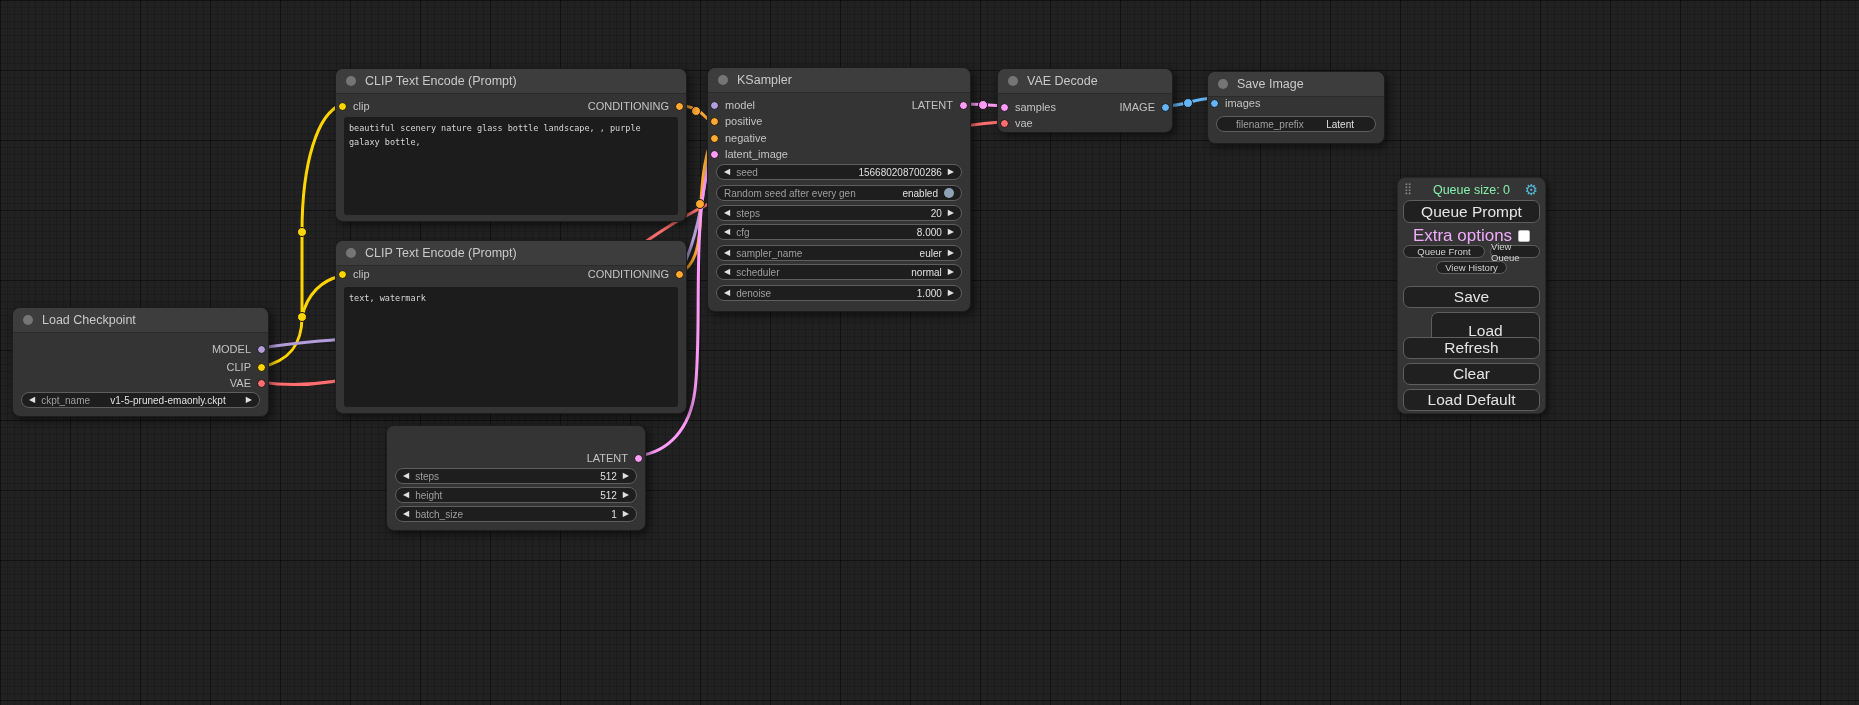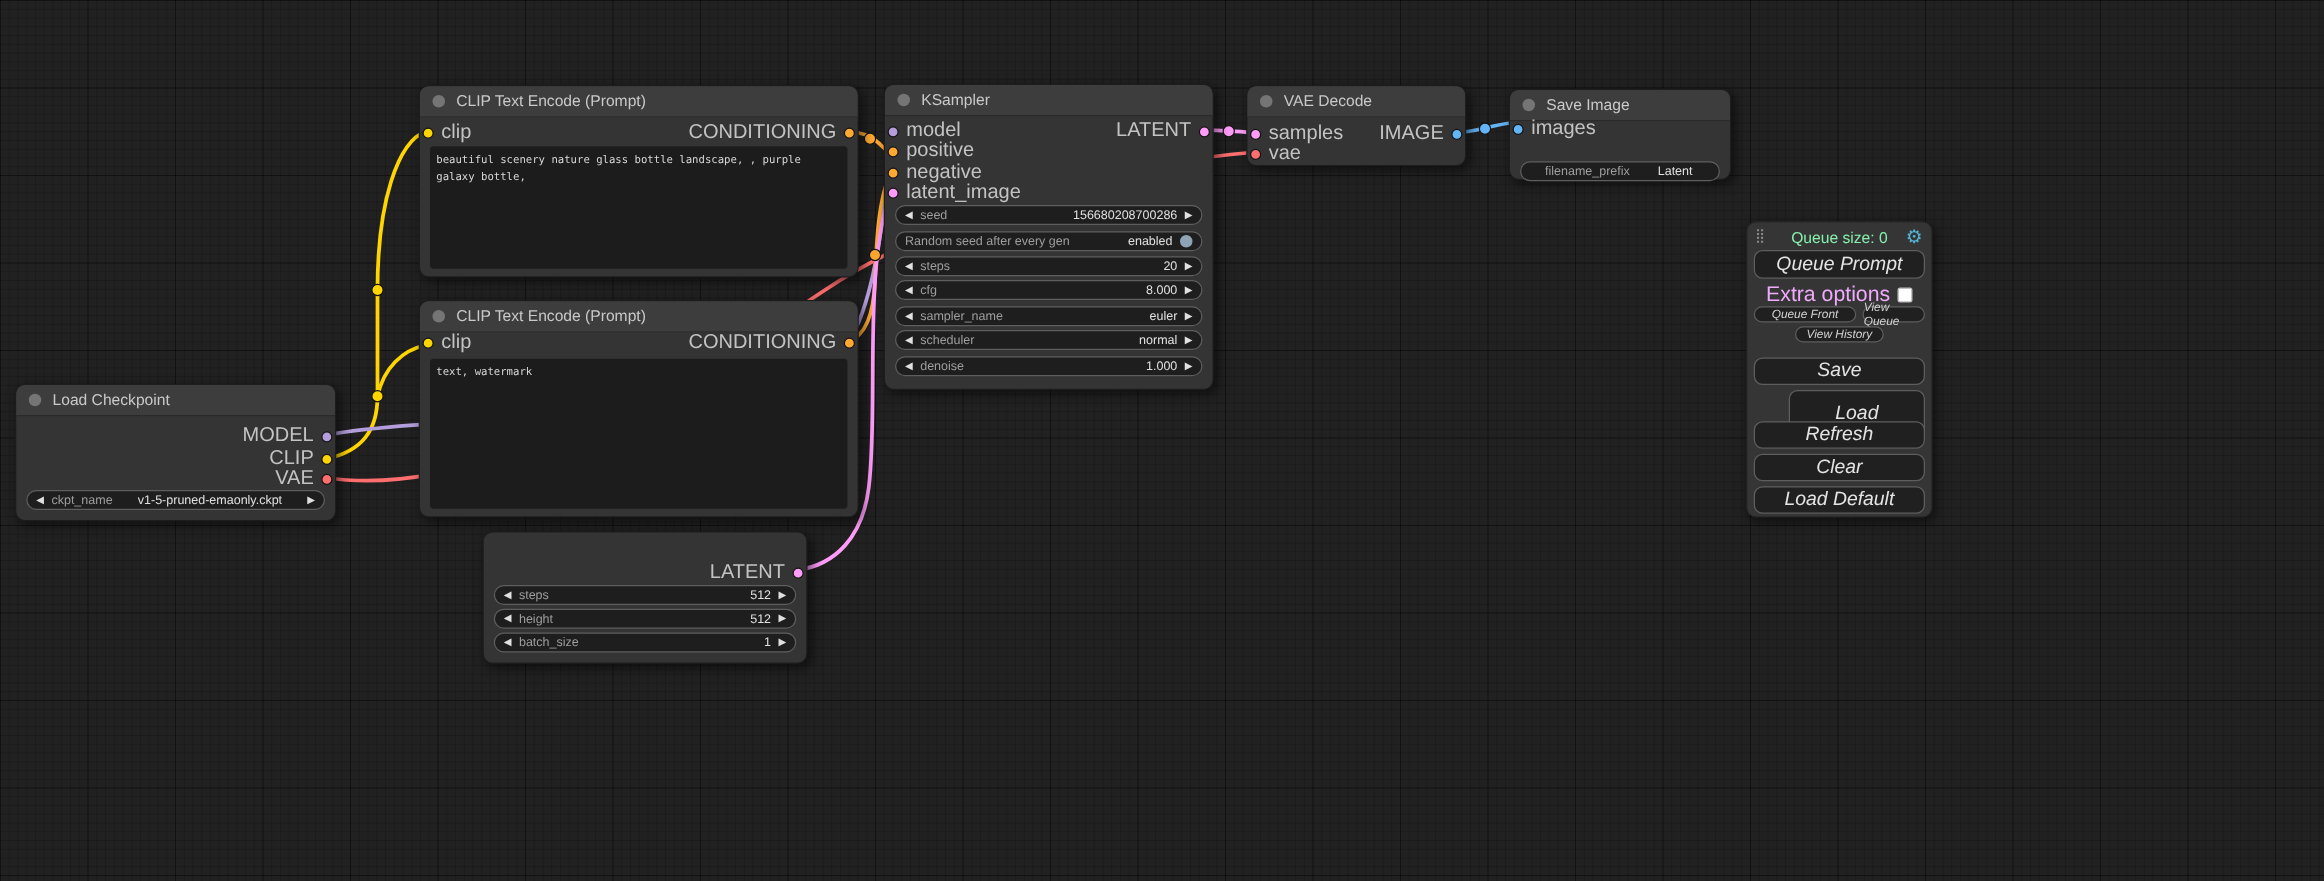--- a/index.html
+++ b/index.html
@@ -13,21 +13,21 @@
       linear-gradient(90deg,rgba(0,0,0,.16) 1px,transparent 1px);
     background-size:70px 70px,70px 70px,7px 7px,7px 7px;}
   svg.wires{position:absolute;left:0;top:0;z-index:1;}
   .node{position:absolute;z-index:2;background:#343434;border:1px solid #1d1d1d;
     border-radius:8px;box-shadow:3px 3px 9px rgba(0,0,0,.55);}
   .node-title{height:24px;display:flex;align-items:center;gap:9px;padding:0 10px;
     background:#3d3d3d;border-radius:7px 7px 0 0;border-bottom:1px solid #2a2a2a;
     font-size:12.5px;color:#c9c9c9;}
   .title-dot{width:10px;height:10px;border-radius:50%;background:#757575;flex:0 0 auto;}
   .slot{position:absolute;display:flex;align-items:center;gap:6px;height:14px;
-    font-size:16px;color:#c3c3c3;}
+    font-size:11px;color:#c3c3c3;}
   .slot.in{left:2px;}
   .slot.out{right:2px;}
   .port{width:9px;height:9px;border-radius:50%;border:1px solid #141414;box-sizing:border-box;flex:0 0 auto;}
   .widget{position:absolute;left:8px;right:8px;height:16px;background:#1e1e1e;
     border:1px solid #5e5e5e;border-radius:9px;display:flex;align-items:center;
     gap:6px;padding:0 7px;font-size:10px;color:#bbb;box-sizing:border-box;}
   .w-arrow{color:#e0e0e0;font-size:8px;line-height:1;flex:0 0 auto;cursor:pointer;}
   .w-label{color:#9e9e9e;white-space:nowrap;}
   .w-value{margin-left:auto;color:#e0e0e0;white-space:nowrap;}
   .toggle-dot{width:10px;height:10px;border-radius:50%;background:#8ea3b5;flex:0 0 auto;}
@@ -37,21 +37,21 @@
   
   .qpanel{position:absolute;z-index:3;left:1397px;top:177px;width:149px;height:237px;
     background:#353535;border:1px solid #272727;border-radius:8px;
     box-shadow:2px 3px 9px rgba(0,0,0,.55);box-sizing:border-box;}
   .qheader{position:absolute;top:3px;left:0;right:0;height:18px;display:flex;align-items:center;}
   .qhandle{position:absolute;left:6px;top:1px;color:#8a8a8a;font-size:11px;cursor:grab;}
   .qsize{flex:1;text-align:center;color:#86efac;font-size:12.5px;}
   .qgear{position:absolute;right:7px;top:0;color:#53b6d7;font-size:15px;line-height:18px;cursor:pointer;}
   .qbtn{position:absolute;left:5px;right:5px;background:#202020;border:1px solid #5e5e5e;
     border-radius:7px;color:#e4e4e4;display:flex;align-items:center;justify-content:center;
-    font-size:15.5px;cursor:pointer;box-sizing:border-box;font-family:"Liberation Sans",sans-serif;font-style:italic;}
+    font-size:15.5px;cursor:pointer;box-sizing:border-box;font-family:"Liberation Sans",sans-serif;}
   .qbtn.small{font-size:9.5px;border-radius:8px;color:#d2d2d2;}
   .extra-row{position:absolute;left:0;right:0;display:flex;align-items:center;justify-content:center;
     gap:6px;color:#f0abfc;font-size:17px;}
   .checkbox{width:12px;height:12px;background:#fff;border:1px solid #bbb;border-radius:2px;
     box-sizing:border-box;cursor:pointer;}
 </style>
 </head>
 <body>
 
 <div class="canvas">
@@ -249,21 +249,21 @@
 
   <div class="node" style="left:1207px;top:71px;width:176px;height:71px;">
     <div class="node-title">
       <span class="title-dot"></span>
       <span>Save Image</span>
     </div>
     <div class="slot in" style="top:24px;">
       <span class="port" style="background:#64b5f6;"></span>
       <span>images</span>
     </div>
-    <div class="widget" style="top:57px;">
+    <div class="widget" style="top:44px;">
       <span class="w-label" style="margin-left:12px;">filename_prefix</span>
       <span class="w-value" style="margin-right:14px;">Latent</span>
     </div>
   </div>
 
   <div class="qpanel">
     <div class="qheader">
       <span class="qhandle">⣿</span>
       <span class="qsize">Queue size: 0</span>
       <span class="qgear">⚙</span>

